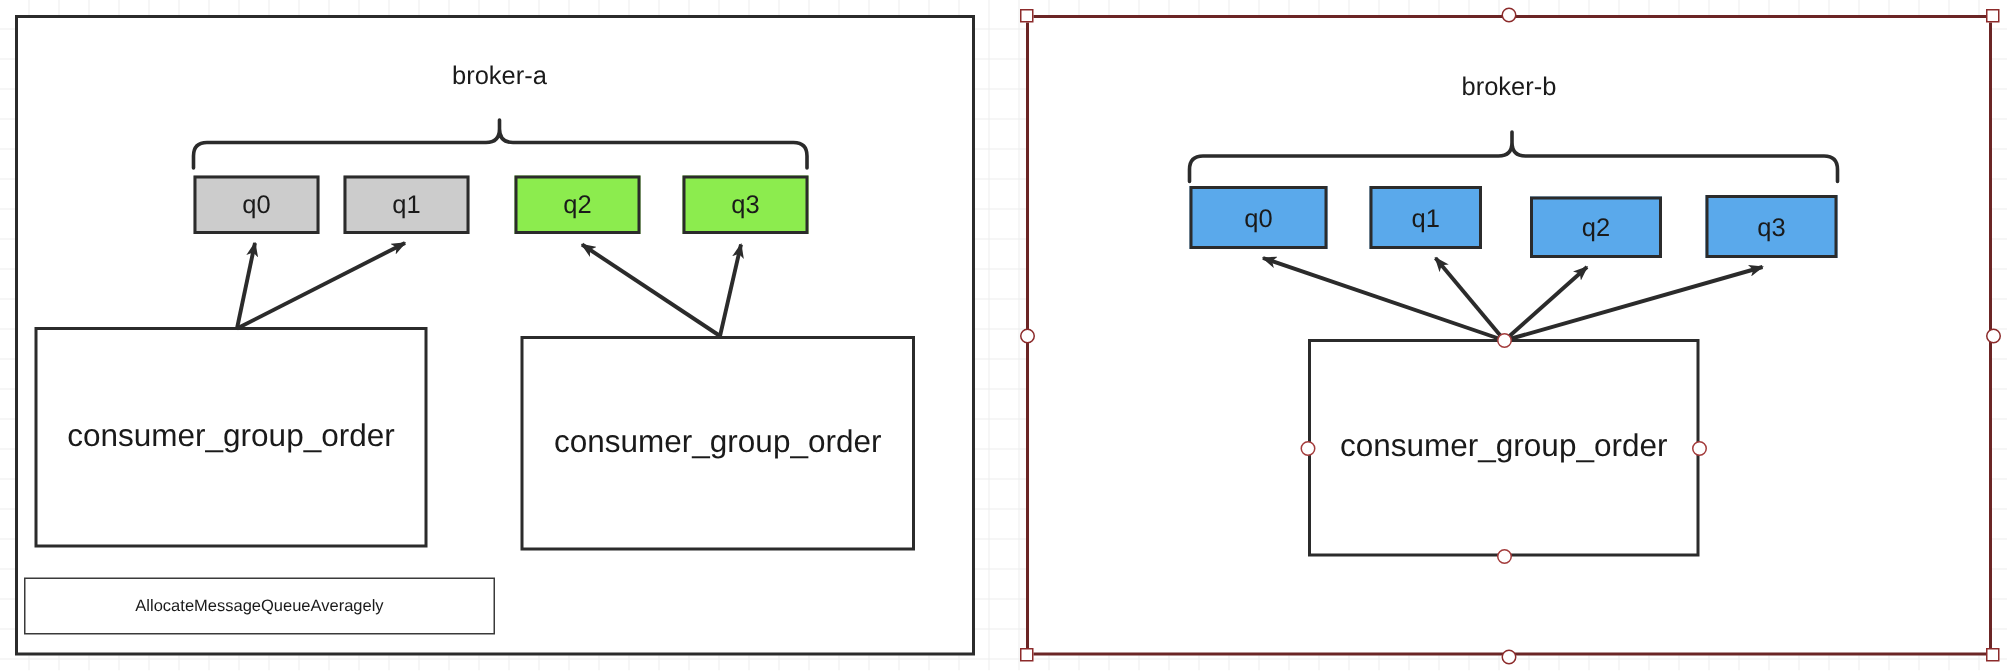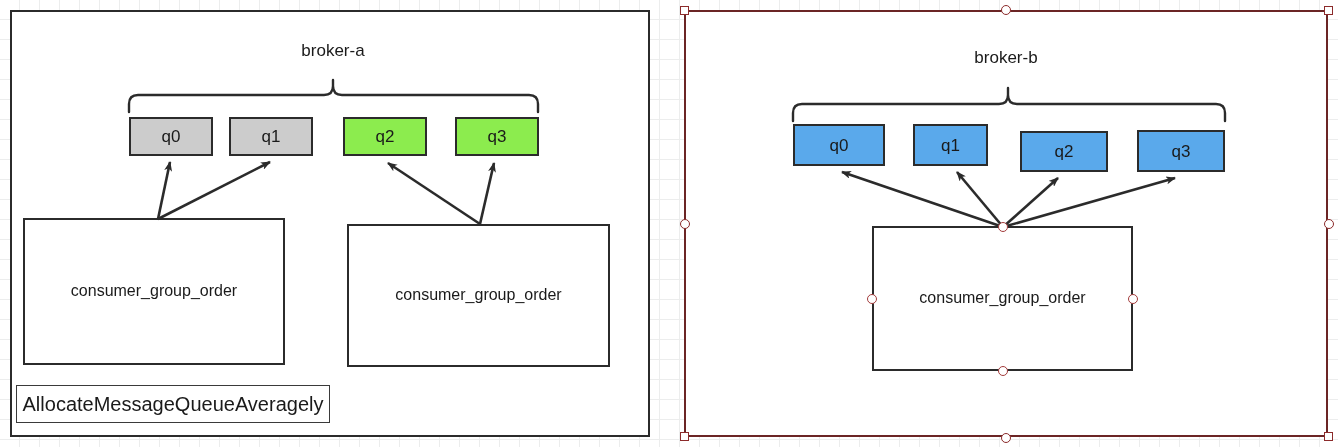--- a/index.html
+++ b/index.html
@@ -48,28 +48,28 @@
     border: 2px solid #2b2b2b;
     font-size: 17px;
     line-height: 1;
   }
   .q-gray  { background: #cccccc; }
   .q-green { background: #8cec4e; }
   .q-blue  { background: #5aa9eb; }
   .cbox {
     border: 2px solid #2b2b2b;
     background: #ffffff;
-    font-size: 16px;
+    font-size: 21px;
     line-height: 1.28;
     flex-direction: column;
   }
   .labelbox {
     border: 1px solid #3a3a3a;
     background: #ffffff;
-    font-size: 20px;
+    font-size: 11px;
     padding: 16px 8px;
   }
   .brokerlabel {
     font-size: 17px;
     color: #1a1a1a;
     background: transparent;
   }
   .handle {
     position: absolute;
     box-sizing: border-box;

